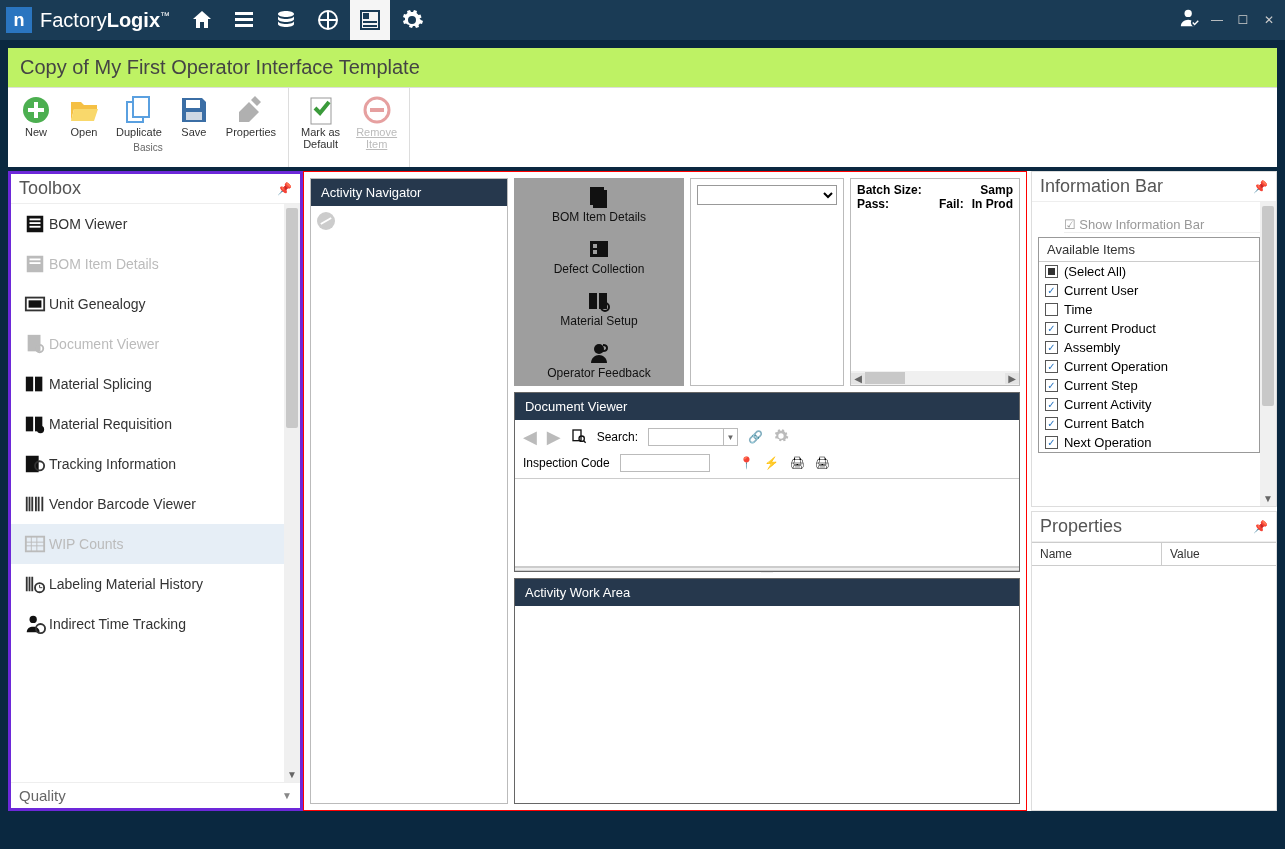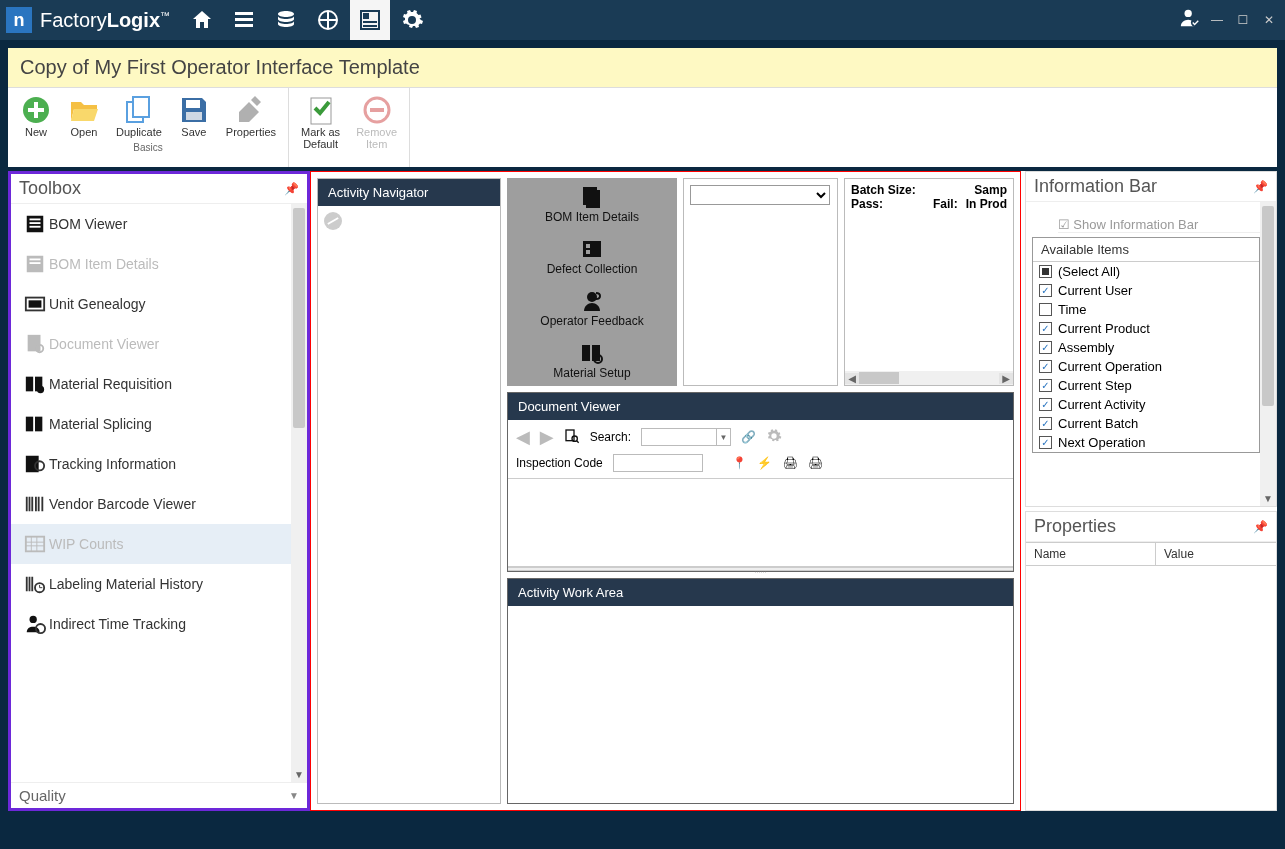--- a/index.html
+++ b/index.html
@@ -13,27 +13,27 @@
 .tb-icons { display:flex; gap:2px; align-items:center; }
 .tb-btn { width:40px; height:40px; display:flex; align-items:center; justify-content:center; cursor:pointer; }
 .tb-btn.active { background:#f5f5f5; color:#1a3b55; }
 .tb-btn svg { width:24px; height:24px; fill:#fff; }
 .tb-btn.active svg { fill:#1a3b55; }
 .tb-right { margin-left:auto; display:flex; align-items:center; gap:6px; }
 .winbtn { width:20px; height:20px; display:flex; align-items:center; justify-content:center; color:#ccc; cursor:pointer; font-size:12px;}
 .user-icon svg { width:22px; height:22px; fill:#fff; }
 
 
-.title-row { background:#fef9c3; margin:8px 8px 0 8px; padding:8px 12px; font-size:20px; color:#444; font-weight:300;}
+.title-row { background:#bef264; margin:8px 8px 0 8px; padding:8px 12px; font-size:20px; color:#444; font-weight:300;}
 
 .ribbon { background:#fff; margin:0 8px; display:flex; border-top:1px solid #ddd; }
 .ribbon-group { display:flex; flex-direction:column; align-items:center; padding:4px 6px 2px 6px; border-right:1px solid #ddd; }
 .ribbon-row { display:flex; gap:4px; }
 .rbtn { display:flex; flex-direction:column; align-items:center; justify-content:flex-start; padding:2px 6px; cursor:pointer; font-size:11px; color:#333; min-width:42px;}
-.rbtn.disabled { color:#bbb; cursor:default;}
+.rbtn.disabled { color:#bbb; cursor:default;text-decoration:underline;}
 .rbtn .ricon { width:32px; height:32px; display:flex; align-items:center; justify-content:center; }
 .ribbon-group-label { font-size:10px; color:#666; margin-top:2px; }
 
 
 .main { display:flex; margin:4px 8px 8px 8px; height:640px; background:#fff; }
 .left-panel { width:302px; border:3px solid #6d28d9; display:flex; flex-direction:column; position:relative;}
 .panel-header { display:flex; align-items:center; justify-content:space-between; padding:4px 8px; font-size:18px; color:#555; border-bottom:1px solid #eee; font-weight:300;}
 .pin { font-size:12px; color:#666; cursor:pointer; }
 .toolbox-body { flex:1; overflow:hidden; position:relative; }
 .toolbox-scroll { position:absolute; inset:0 16px 0 0; overflow:hidden; }
@@ -44,21 +44,21 @@
 .tbx-icon { width:28px; height:24px; display:flex; align-items:center; justify-content:center; }
 .tbx-icon svg { width:26px; height:22px; fill:#111; }
 .tbx-item.disabled .tbx-icon svg { fill:#bbb; }
 .vscroll { position:absolute; right:0; top:0; bottom:0; width:16px; background:#f0f0f0; }
 .vscroll .thumb { position:absolute; left:2px; right:2px; top:4px; height:220px; background:#c8c8c8; border-radius:2px;}
 .vscroll .arrow { position:absolute; left:0; right:0; height:16px; display:flex; align-items:center; justify-content:center; font-size:10px; color:#666; background:#f0f0f0;}
 .vscroll .arrow.up{top:0;}
 .vscroll .arrow.down{bottom:0;}
 
 .center { flex:1; border:1px solid red; padding:6px; display:flex; gap:6px; position:relative;}
-.act-nav { width:184px; border:1px solid #bbb; display:flex; flex-direction:column; }
+.act-nav { width:198px; border:1px solid #bbb; display:flex; flex-direction:column; }
 .pane-title { background:#26384d; color:#fff; font-size:13px; padding:6px 10px; }
 .act-body { flex:1; background:#fff; padding:6px; }
 .slash-circle { width:18px; height:18px; border-radius:50%; background:#ccc; display:inline-block; position:relative;}
 .slash-circle::after{content:"";position:absolute;left:3px;top:8px;width:12px;height:2px;background:#fff;transform:rotate(-30deg);}
 
 .center-right { flex:1; display:flex; flex-direction:column; gap:6px; }
 .top-row { display:flex; gap:6px; }
 .drop-targets { width:170px; background:#9e9e9e; display:flex; flex-direction:column; align-items:center; }
 .dt-item { display:flex; flex-direction:column; align-items:center; padding:6px 4px; width:100%; font-size:12px; color:#111; }
 .dt-item .dicon { width:30px; height:26px; display:flex; align-items:center; justify-content:center;}
@@ -285,33 +285,33 @@
                 <circle cx="17" cy="17" r="4" fill="none" stroke="currentColor" stroke-width="2"></circle>
               </svg>
             </span>
             <span>Document Viewer</span>
           </div>
           <div class="tbx-item">
             <span class="tbx-icon">
               <svg viewBox="0 0 24 24">
                 <rect x="2" y="4" width="8" height="16"></rect>
                 <rect x="12" y="4" width="8" height="16"></rect>
-                <circle cx="18" cy="18" r="4"></circle>
-              </svg>
-            </span>
-            <span>Material Requisition</span>
+              </svg>
+            </span>
+            <span>Material Splicing</span>
           </div>
           <div class="tbx-item">
             <span class="tbx-icon">
               <svg viewBox="0 0 24 24">
                 <rect x="2" y="4" width="8" height="16"></rect>
                 <rect x="12" y="4" width="8" height="16"></rect>
-              </svg>
-            </span>
-            <span>Material Splicing</span>
+                <circle cx="18" cy="18" r="4"></circle>
+              </svg>
+            </span>
+            <span>Material Requisition</span>
           </div>
           <div class="tbx-item">
             <span class="tbx-icon">
               <svg viewBox="0 0 24 24">
                 <rect x="2" y="3" width="14" height="18"></rect>
                 <circle cx="17" cy="14" r="5" fill="none" stroke="currentColor" stroke-width="2"></circle>
               </svg>
             </span>
             <span>Tracking Information</span>
           </div>
@@ -388,36 +388,36 @@
                   <rect x="3" y="4" width="18" height="16"></rect>
                   <rect x="6" y="7" width="4" height="4" fill="#9e9e9e"></rect>
                   <rect x="6" y="13" width="4" height="4" fill="#9e9e9e"></rect>
                 </svg>
               </span>
               <span>Defect Collection</span>
             </div>
             <div class="dt-item">
               <span class="dicon">
                 <svg viewBox="0 0 24 24">
+                  <rect x="2" y="4" width="8" height="16"></rect>
+                  <rect x="12" y="4" width="8" height="16"></rect>
+                  <circle cx="18" cy="18" r="4" fill="none" stroke="#111" stroke-width="2"></circle>
+                </svg>
+              </span>
+              <span>Material Setup</span>
+            </div>
+            <div class="dt-item">
+              <span class="dicon">
+                <svg viewBox="0 0 24 24">
                   <circle cx="12" cy="8" r="5"></circle>
                   <path d="M4 22c0-5 4-8 8-8s8 3 8 8z"></path>
                   <path d="M16 4c2 0 4 1 4 3s-2 3-4 3" fill="none" stroke="#111" stroke-width="2"></path>
                 </svg>
               </span>
               <span>Operator Feedback</span>
-            </div>
-            <div class="dt-item">
-              <span class="dicon">
-                <svg viewBox="0 0 24 24">
-                  <rect x="2" y="4" width="8" height="16"></rect>
-                  <rect x="12" y="4" width="8" height="16"></rect>
-                  <circle cx="18" cy="18" r="4" fill="none" stroke="#111" stroke-width="2"></circle>
-                </svg>
-              </span>
-              <span>Material Setup</span>
             </div>
           </div>
         <div class="top-select">
           <select></select>
         </div>
         <div class="batch-panel">
           <div class="batch-row">
               <span>Batch Size:</span>
               <span>Samp</span>
             </div>

